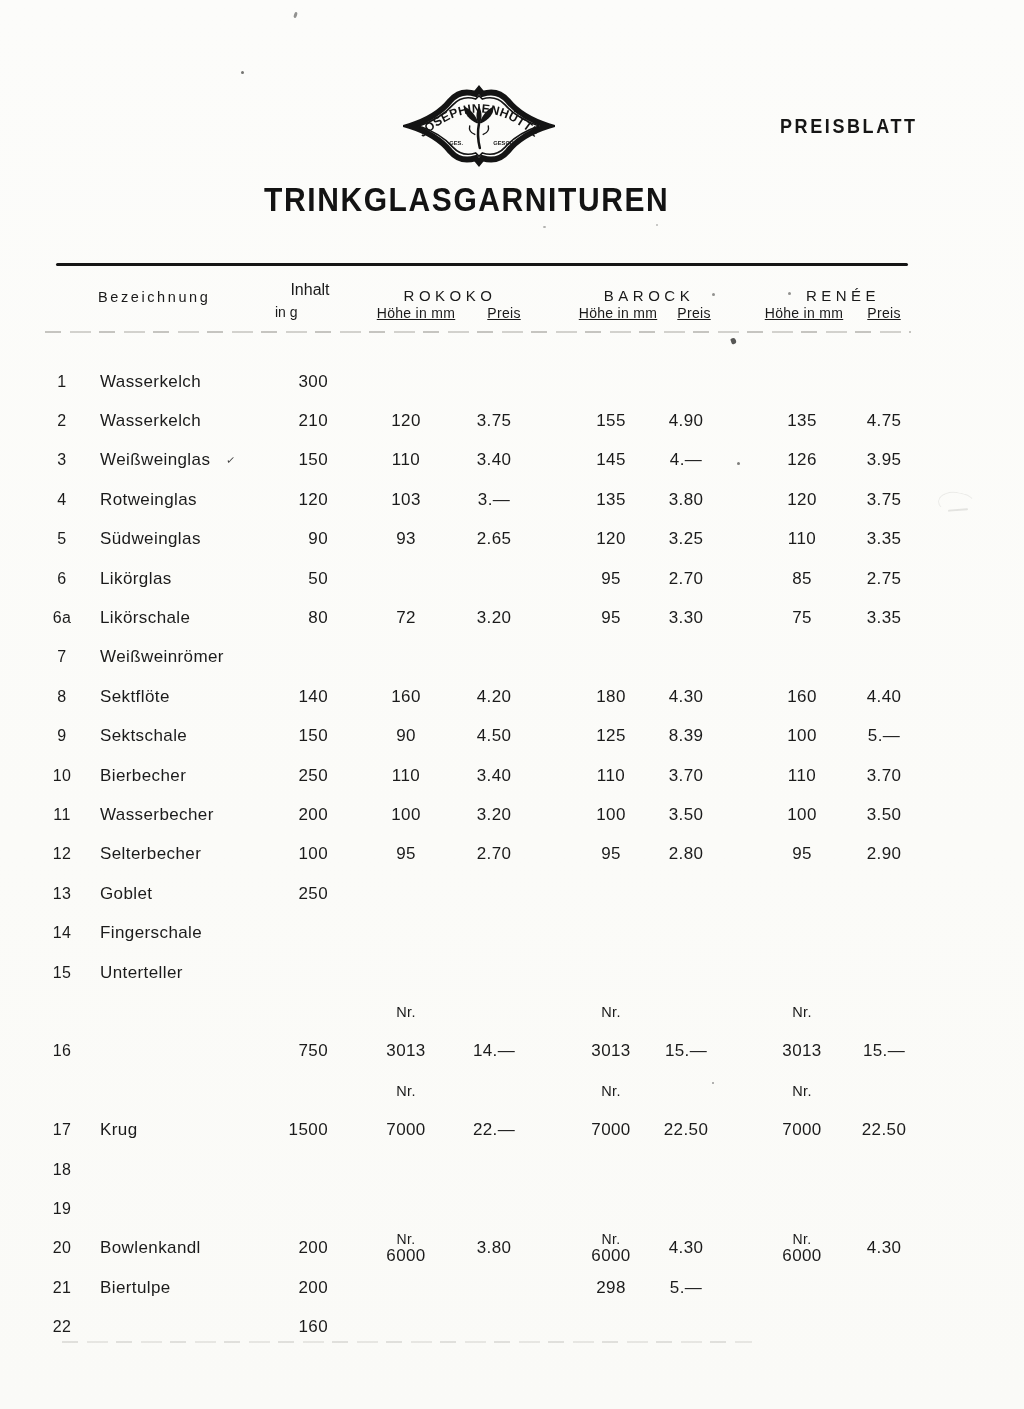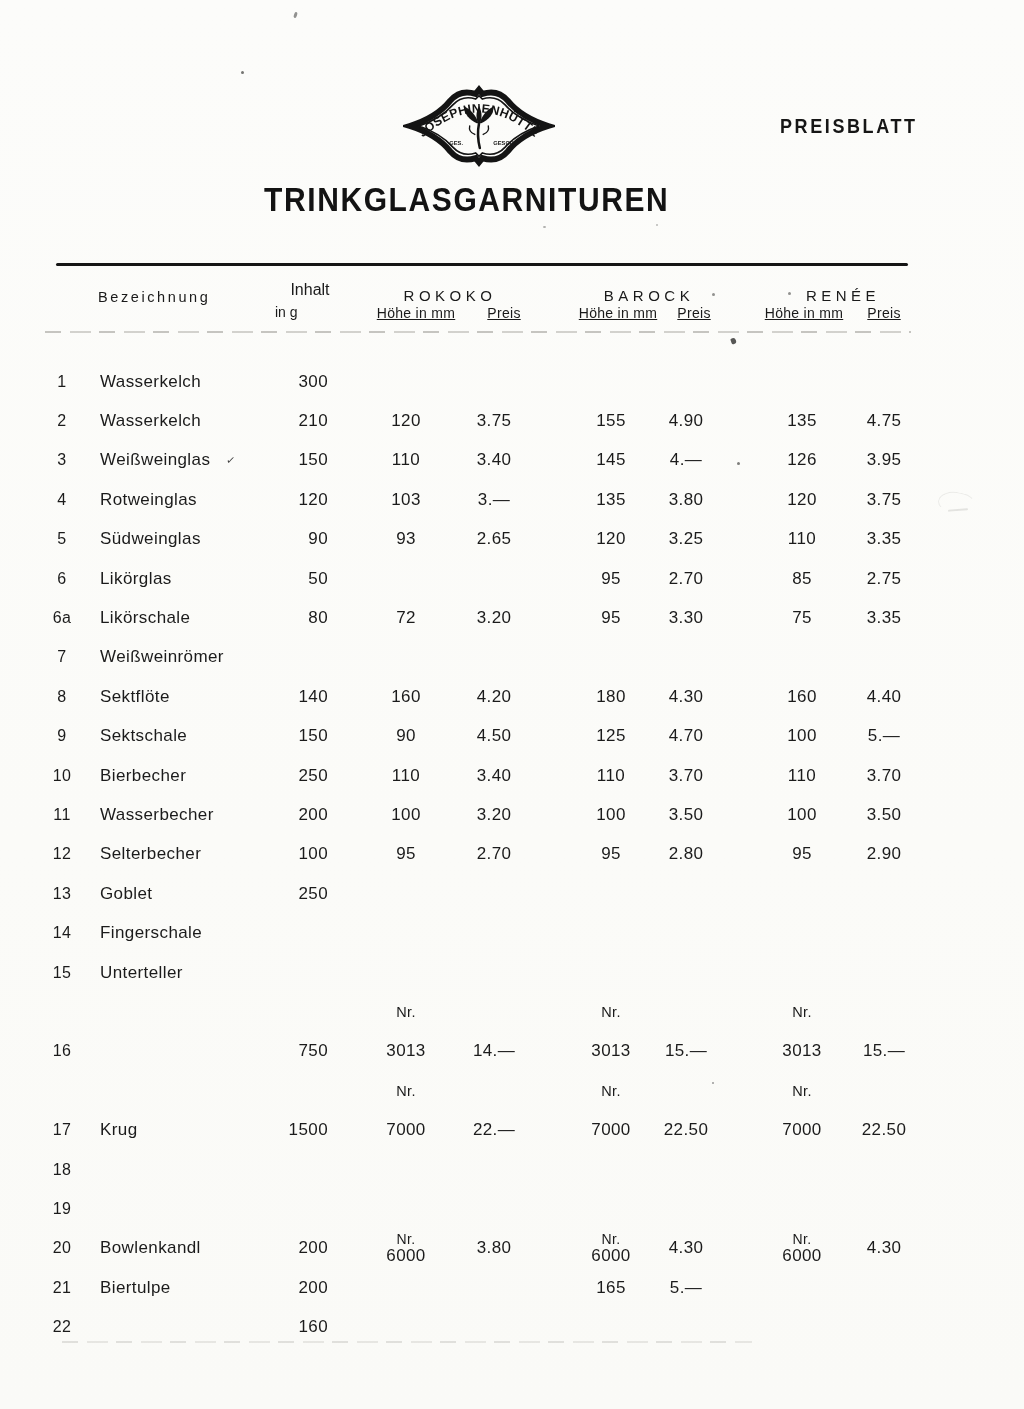--- a/index.html
+++ b/index.html
@@ -241,21 +241,21 @@
       </div>
       <div class="row">
         <div class="cell c0">9</div>
         <div class="cell c1">
           <span>Sektschale</span>
         </div>
         <div class="cell c2">150</div>
         <div class="cell c3">90</div>
         <div class="cell c4">4.50</div>
         <div class="cell c5">125</div>
-        <div class="cell c6">4.70</div>
+        <div class="cell c6">8.39</div>
         <div class="cell c7">100</div>
         <div class="cell c8">5.—</div>
       </div>
       <div class="row">
         <div class="cell c0">10</div>
         <div class="cell c1">
           <span>Bierbecher</span>
         </div>
         <div class="cell c2">250</div>
         <div class="cell c3">110</div>
@@ -370,21 +370,21 @@
           <div class="nr-stack-val">6000</div>
         </div>
         <div class="cell c8">4.30</div>
       </div>
       <div class="row">
         <div class="cell c0">21</div>
         <div class="cell c1">
           <span>Biertulpe</span>
         </div>
         <div class="cell c2">200</div>
-        <div class="cell c5">165</div>
+        <div class="cell c5">298</div>
         <div class="cell c6">5.—</div>
       </div>
       <div class="row">
         <div class="cell c0">22</div>
         <div class="cell c2">160</div>
       </div>
     </div>
 
   <div class="speck s1"></div>
   <div class="speck s2"></div>

